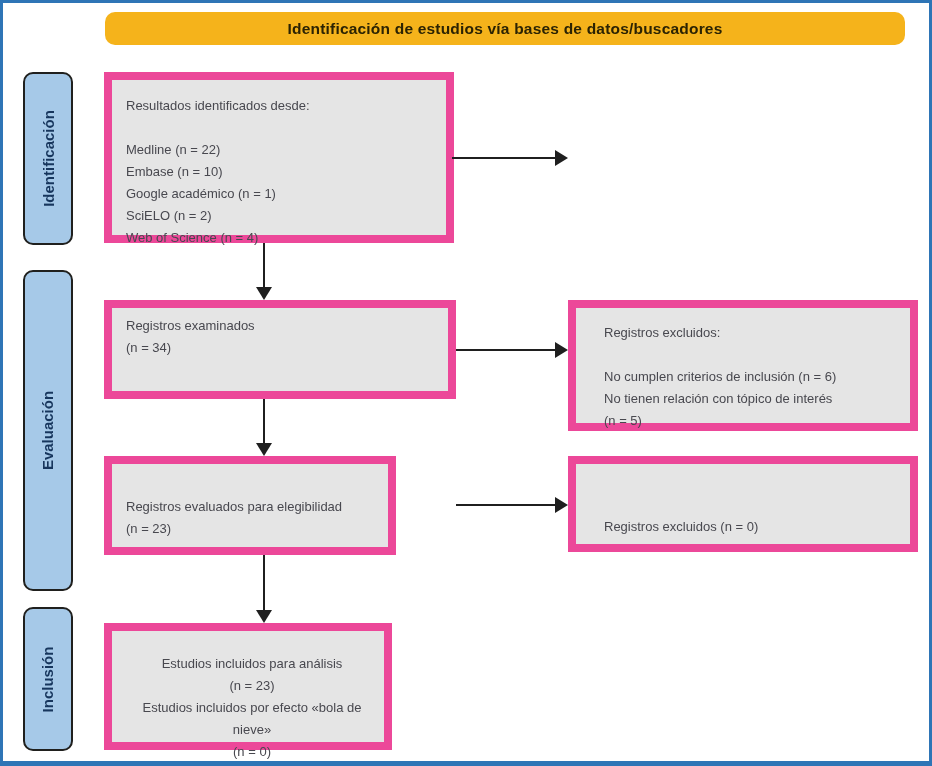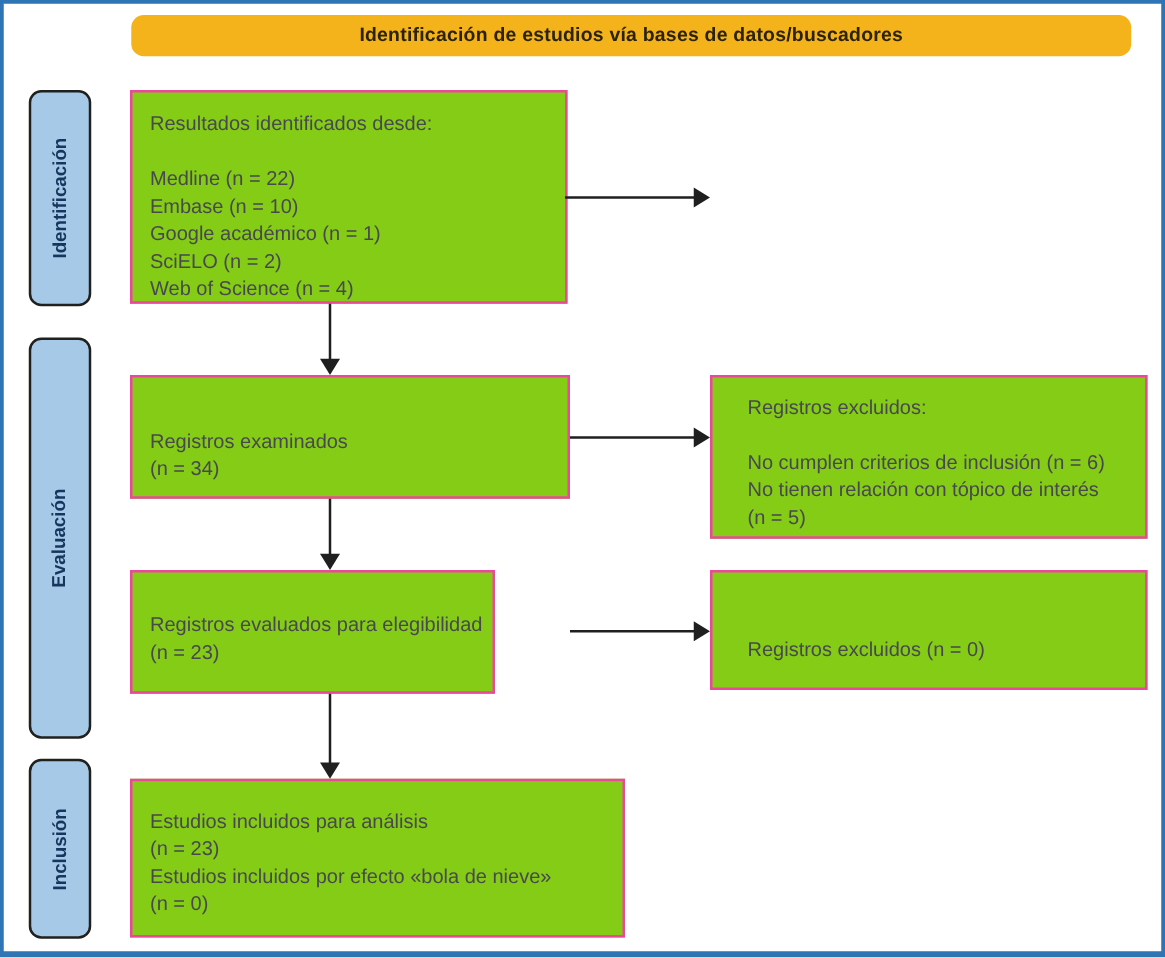--- a/index.html
+++ b/index.html
@@ -36,34 +36,34 @@
   .stage-1 { top: 69px;  height: 173px; }
   .stage-2 { top: 267px; height: 321px; }
   .stage-3 { top: 604px; height: 144px; }
   .stage-label {
     transform: rotate(-90deg);
     white-space: nowrap;
     font-weight: bold; font-size: 15px; color: #17365D;
   }
   .box {
     position: absolute;
-    background: #84cc16;
-    border: 2px solid #ec4899;
+    background: #e5e5e5;
+    border: 8px solid #ec4899;
     box-sizing: border-box;
-    font-size: 16px; color: #48484F;
+    font-size: 13px; color: #48484F;
     line-height: 22px;
     white-space: pre-line;
   }
   .box-1 { left: 101px; top: 69px;  width: 350px; height: 171px; padding: 15px 8px 0 14px; }
   .box-2 { left: 565px; top: 69px;  width: 347px; height: 171px; padding: 42px 10px 0 28px; }
-  .box-3 { left: 101px; top: 297px; width: 352px; height: 99px;  padding: 41px 8px 0 14px; }
+  .box-3 { left: 101px; top: 297px; width: 352px; height: 99px;  padding: 7px 8px 0 14px; }
   .box-4 { left: 565px; top: 297px; width: 350px; height: 131px; padding: 14px 6px 12px 28px; }
   .box-5 { left: 101px; top: 453px; width: 292px; height: 99px;  padding: 32px 8px 0 14px; }
   .box-6 { left: 565px; top: 453px; width: 350px; height: 96px; padding: 52px 10px 0 28px; }
-  .box-7 { left: 101px; top: 620px; width: 396px; height: 127px; padding: 22px 6px 0 14px; }
+  .box-7 { left: 101px; top: 620px; width: 288px; height: 127px; padding: 22px 6px 0 14px; text-align: center; }
   .hline { position: absolute; height: 2px; background: #1f1f1f; }
   .vline { position: absolute; width: 2px;  background: #1f1f1f; }
   .head-right {
     position: absolute; width: 0; height: 0;
     border-left: 13px solid #1f1f1f;
     border-top: 8px solid transparent;
     border-bottom: 8px solid transparent;
   }
   .head-down {
     position: absolute; width: 0; height: 0;

